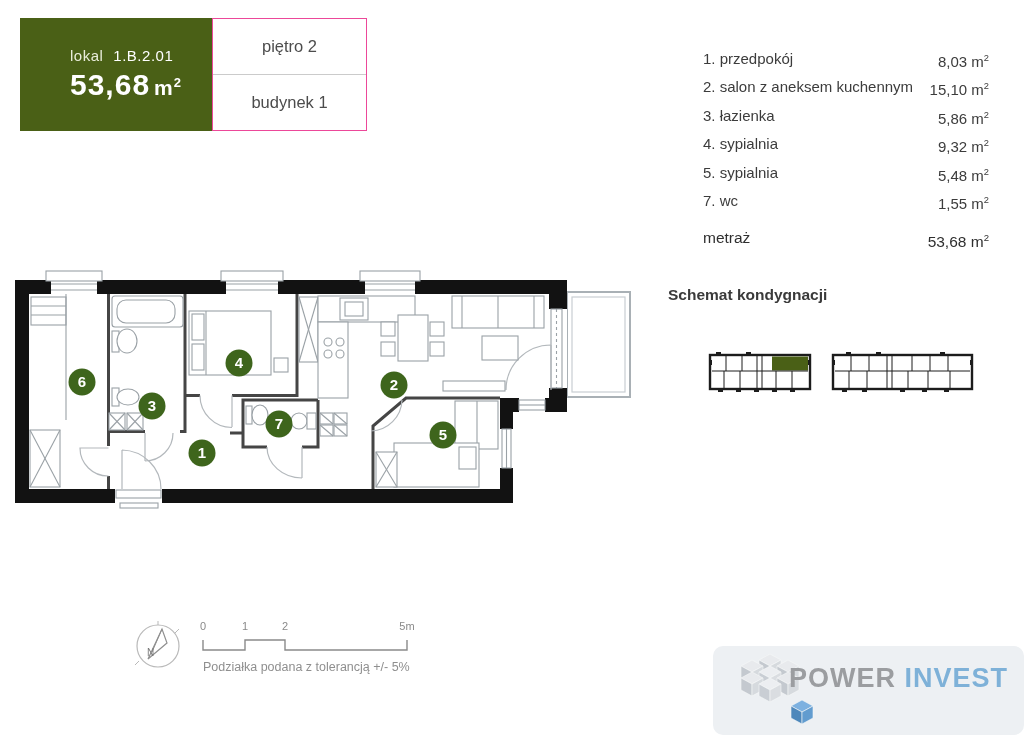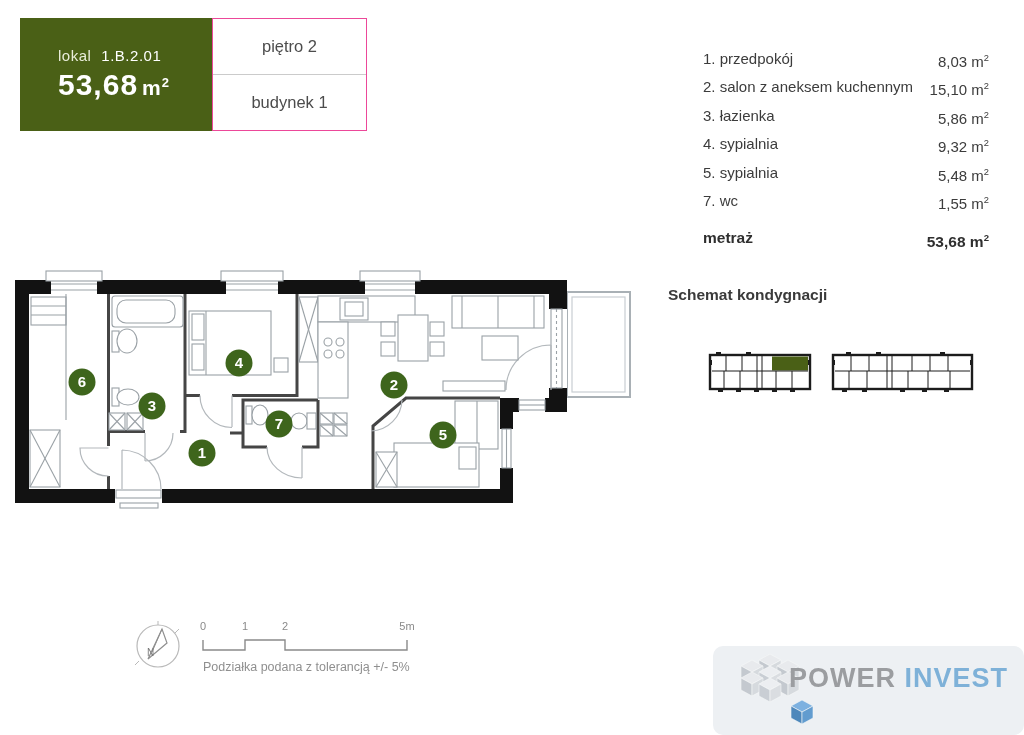--- a/index.html
+++ b/index.html
@@ -2,37 +2,37 @@
 <html><head>
 <meta charset="utf-8">
 <style>
   * { margin:0; padding:0; box-sizing:border-box; }
   html,body { width:1024px; height:735px; background:#ffffff; font-family:"Liberation Sans", sans-serif; }
   .page { position:relative; width:1024px; height:735px; background:#fff; overflow:hidden; }
 
   
   .unit-card { position:absolute; left:20px; top:18px; display:flex; width:347px; height:113px; }
   .green-box { width:192px; height:113px; background:#4a6016; color:#fff;
-               display:flex; flex-direction:column; justify-content:center; padding-left:38px; }
+               display:flex; flex-direction:column; justify-content:center; padding-left:50px; }
   .lokal-row { font-size:15px; color:#e9edda; letter-spacing:0.5px; margin-bottom:4px; }
   .lokal-row .lokal-id { margin-left:10px; color:#fff; }
   .area-row { font-size:30px; font-weight:bold; letter-spacing:1px; }
   .area-row .unit { font-size:21px; font-weight:bold; margin-left:4px; }
   sup { font-size:0.62em; }
   .cells { width:155px; height:113px; display:flex; flex-direction:column; border:1px solid #ec4899; background:#fff; }
   .cell { flex:1; display:flex; align-items:center; justify-content:center; font-size:16.5px; color:#4c4c4c; }
   .cell + .cell { border-top:1px solid #cbcbcb; }
 
   
   .room-list { position:absolute; left:703px; top:46px; width:286px; }
   .room-row { display:flex; justify-content:space-between; font-size:15px; color:#3c3c3c;
               line-height:25.4px; white-space:nowrap; }
   .room-row .room-area { text-align:center; }
   .total-row { display:flex; justify-content:space-between; font-size:15.5px; color:#2f2f2f;
-               font-weight:bold; margin-top:9px; line-height:25px; }
+               font-weight:normal; margin-top:9px; line-height:25px; }
 
   
   .schemat-title { position:absolute; left:668px; top:286px; font-size:15.5px; font-weight:bold; color:#3a3a3a; }
   .schemat-svg { position:absolute; left:700px; top:346px; }
 
   
   .plan-svg { position:absolute; left:10px; top:266px; }
   .badge-num { font-size:15px; font-weight:bold; fill:#ffffff; text-anchor:middle; }
 
   

